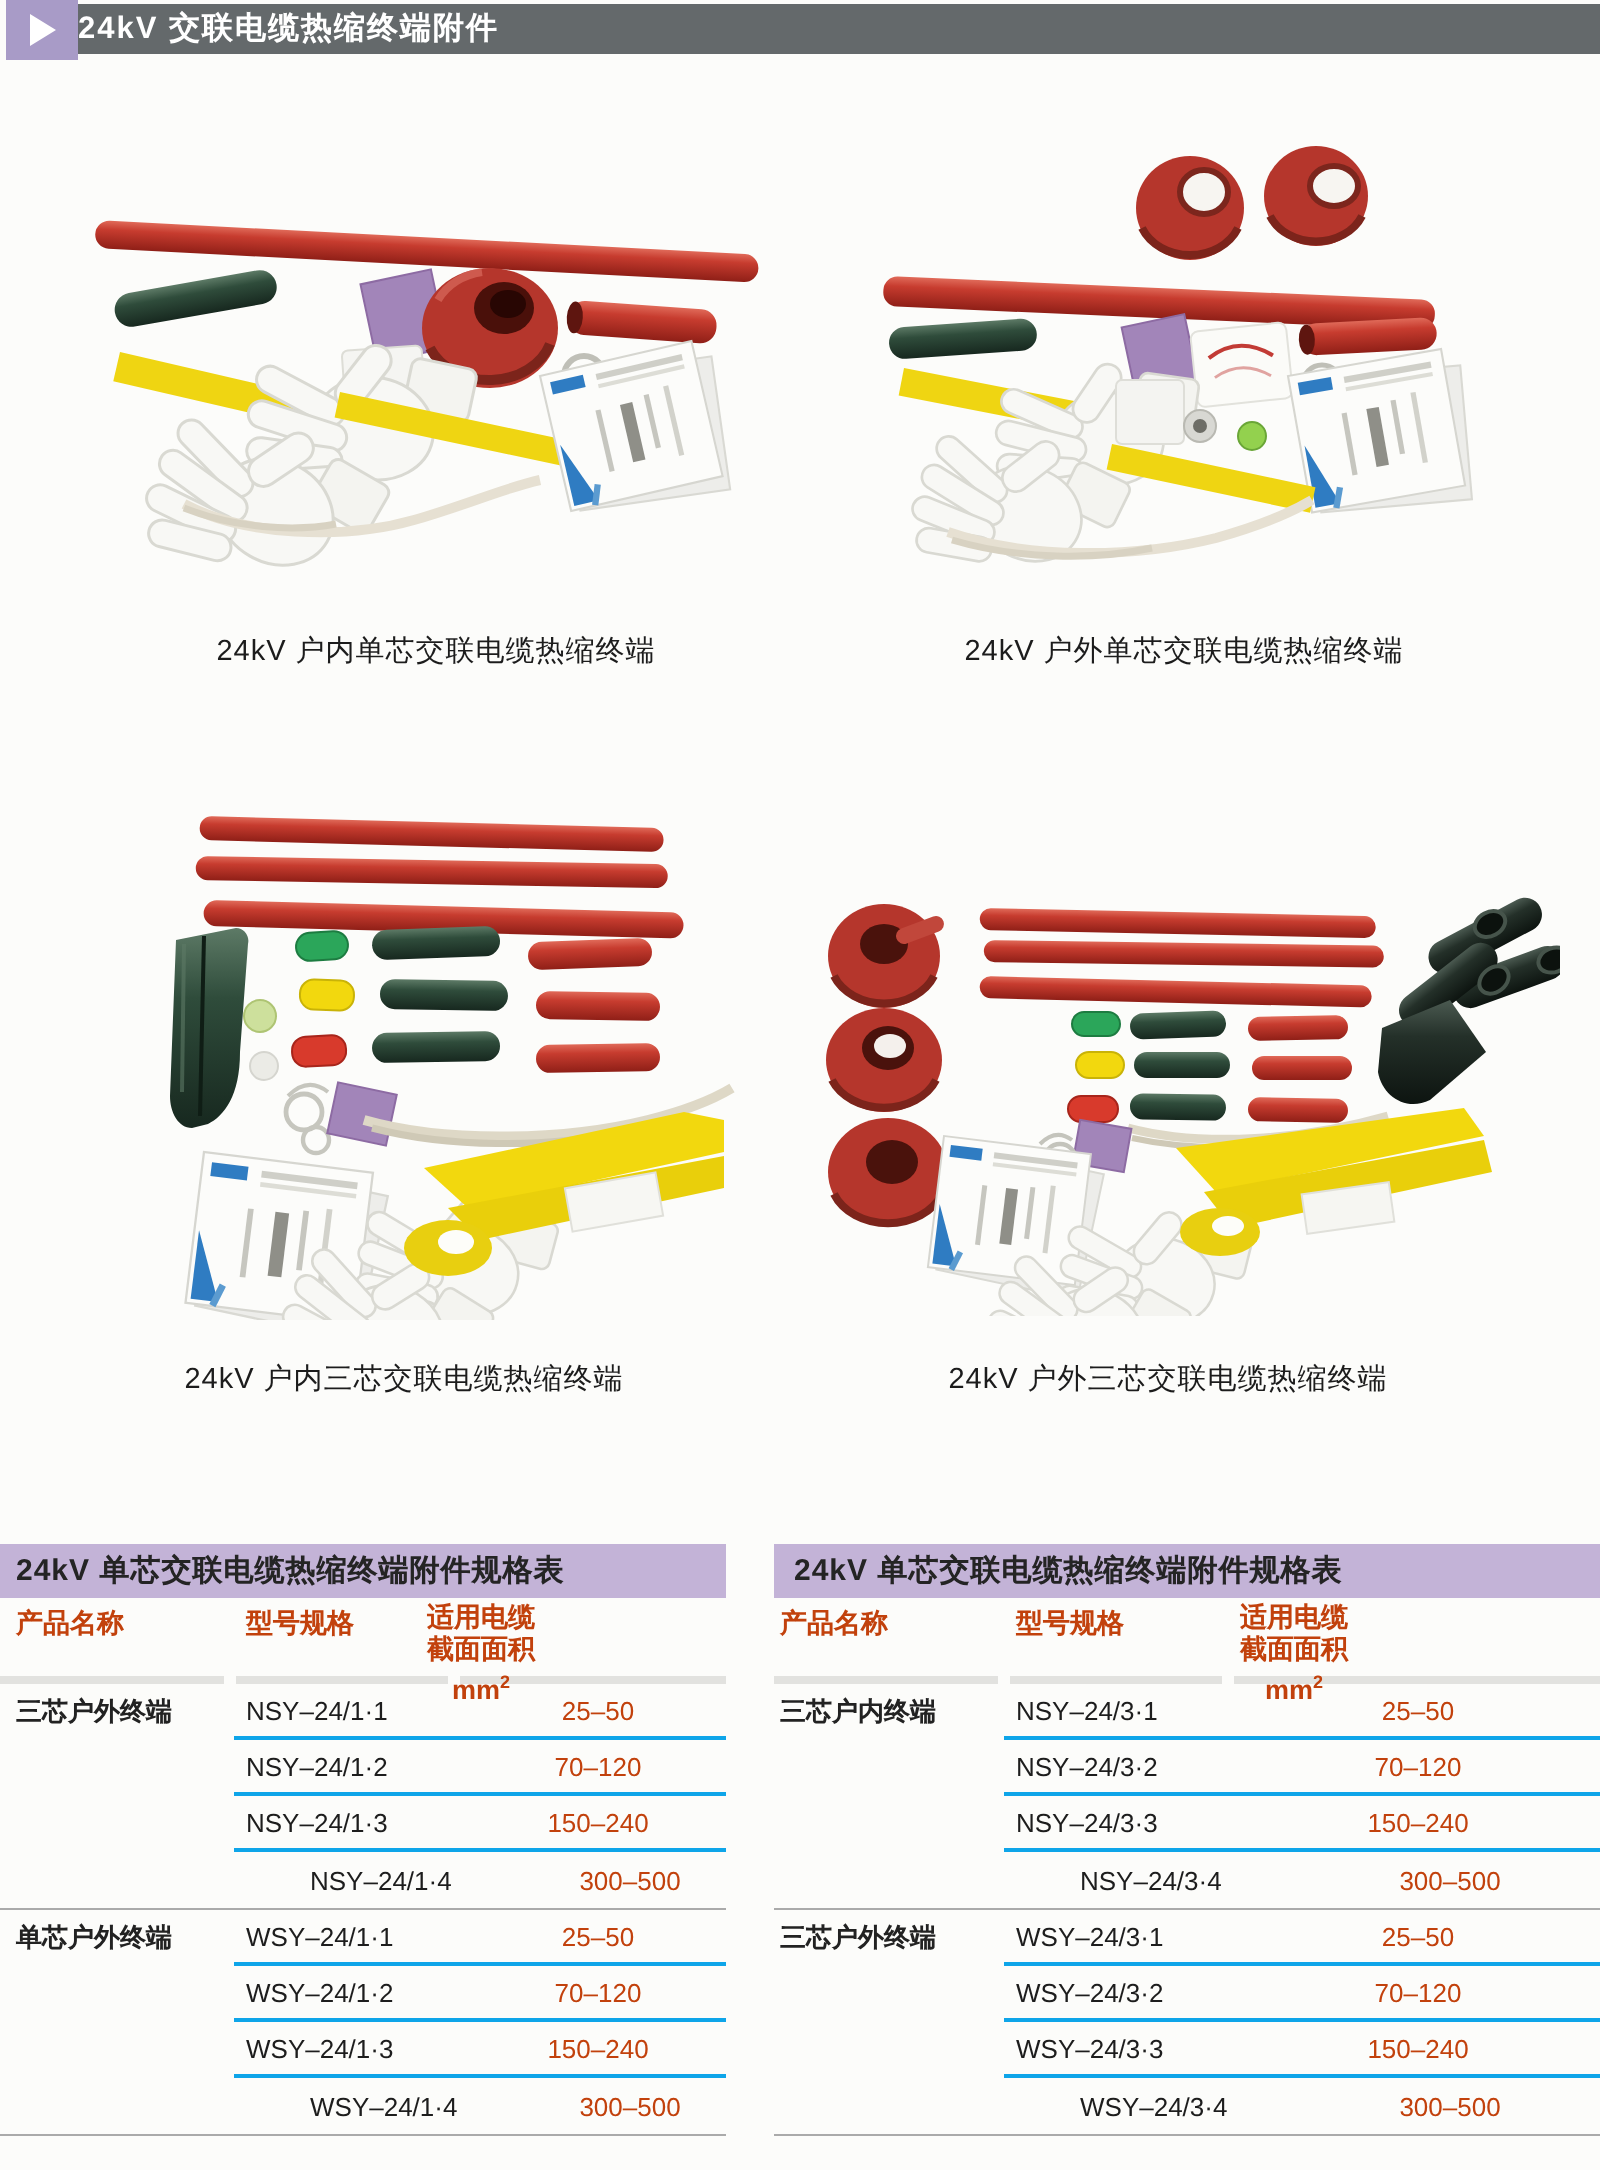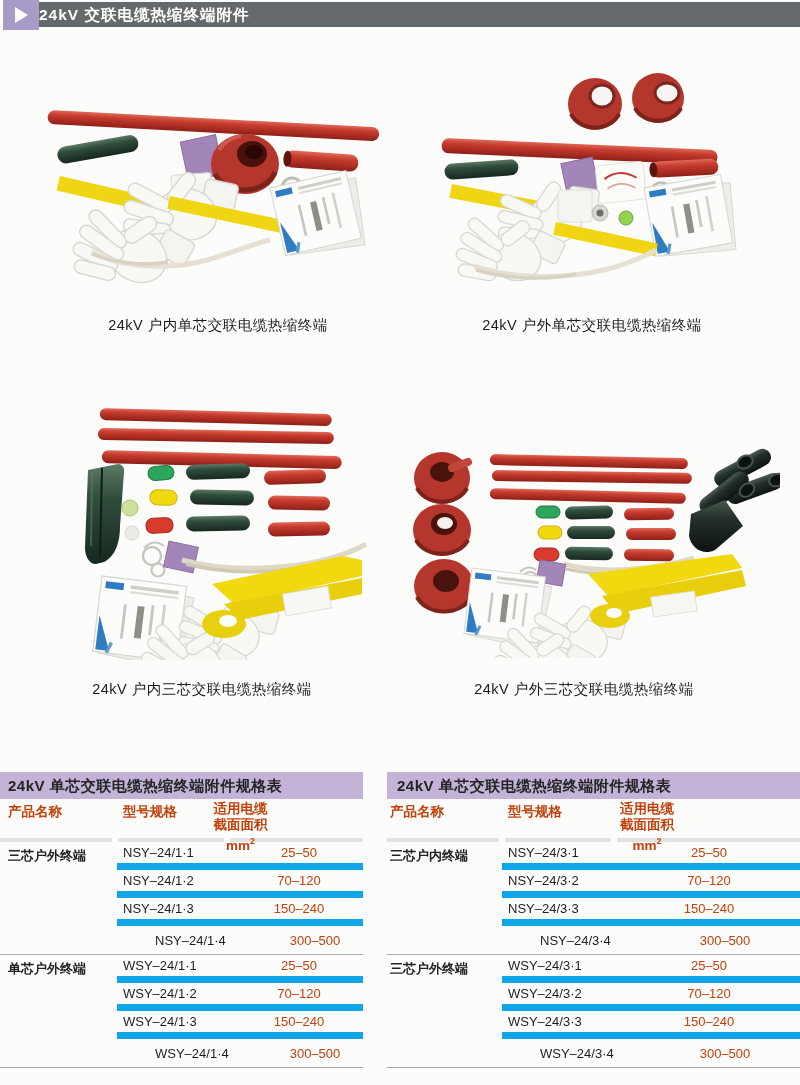--- a/index.html
+++ b/index.html
@@ -33,21 +33,21 @@
   .thead .h-area{padding-top:2px;line-height:16px;text-align:center;}
   .thead .h-name,.thead .h-model{padding-top:4px;}
   .seg-sep{display:flex;height:4px;}
   .seg-sep div{background:#e2e2df;height:4px;}
   .seg-sep .s1{width:112px;margin-right:6px;}
   .seg-sep .s2{width:106px;margin-right:6px;}
   .seg-sep .s3{flex:1;}
   .trow{display:flex;height:28px;align-items:stretch;}
   .trow.group-end{border-bottom:1px solid #aaaaaa;padding-left:32px;}
   .c-name{display:flex;align-items:center;font-weight:bold;color:#222;}
-  .c-rest{flex:1;display:flex;align-items:center;border-bottom:7px solid #0ea5e9;}
+  .c-rest{flex:1;display:flex;align-items:center;border-bottom:2px solid #0ea5e9;}
   .trow.group-end .c-rest{border-bottom:none;}
   .c-area{text-align:center;color:#c2410c;}
   
   .t-left .c-name,.t-left .h-name{width:117px;padding-left:8px;box-sizing:border-box;}
   .t-left .c-model,.t-left .h-model{width:132px;padding-left:6px;box-sizing:border-box;}
   .t-left .c-area,.t-left .h-area{flex:1;padding-right:14px;}
   .t-left .thead{padding-left:0;}
   .t-left .h-area{margin-left:138px;}
   
   .t-right .c-name,.t-right .h-name{width:115px;padding-left:3px;box-sizing:border-box;}

